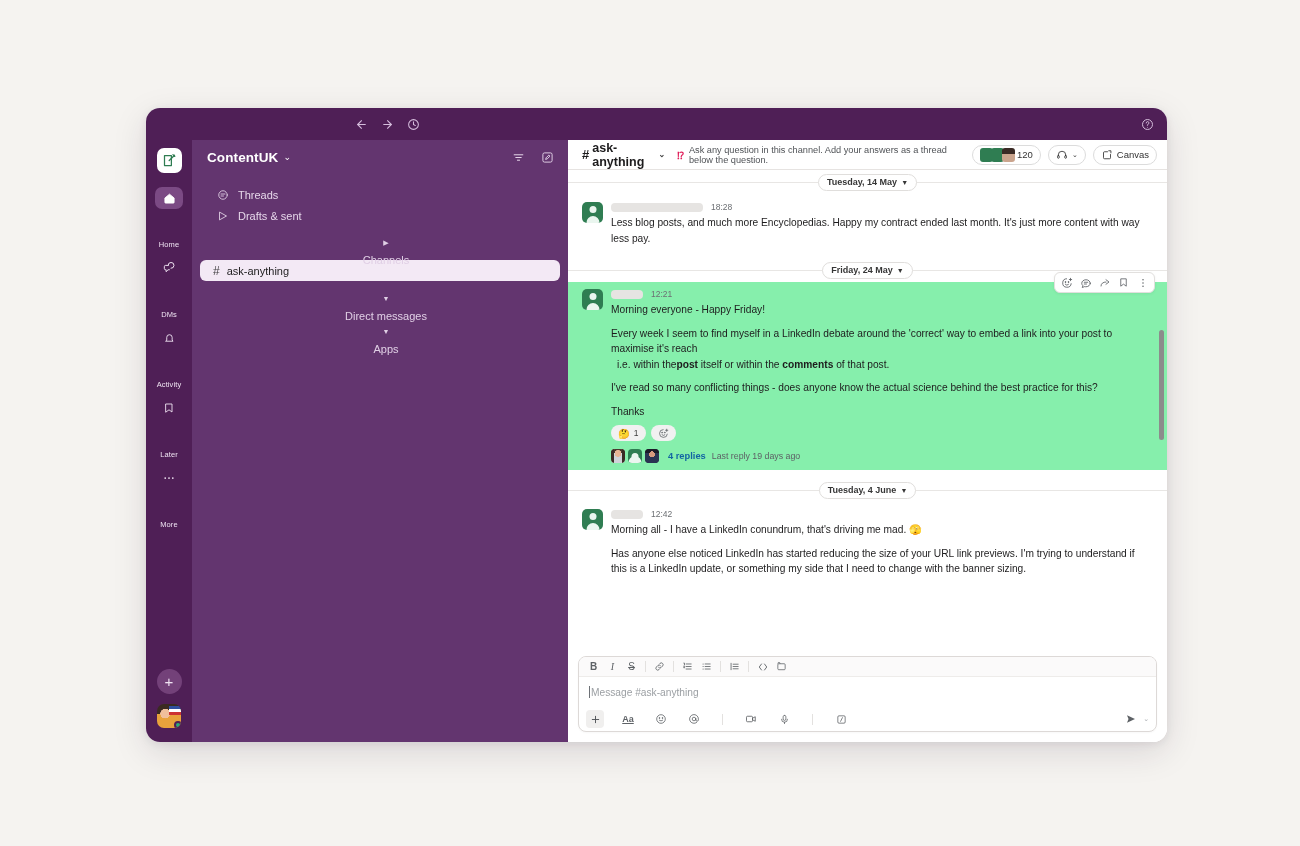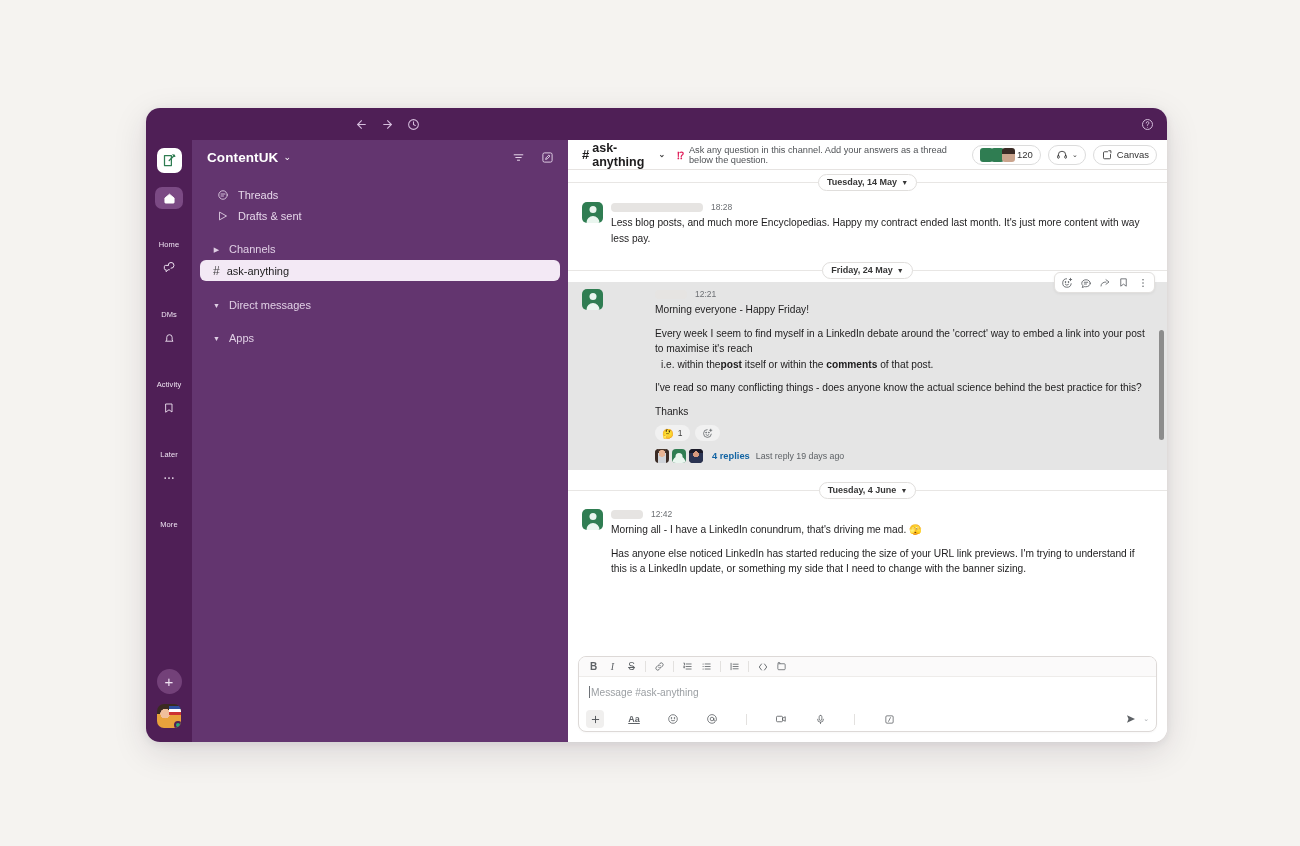--- a/index.html
+++ b/index.html
@@ -99,21 +99,21 @@
 
   .sb-list { padding-top:10px; }
   .sb-row {
     height:21px; display:flex; align-items:center; gap:9px;
     padding-left:16px; margin:0 8px; border-radius:6px; color:#e6d7ea; font-size:11px;
   }
   .sb-row .ic { width:13px; display:flex; align-items:center; justify-content:center; }
   .sb-gap { height:13px; }
   .sb-section {
     height:20px; display:flex; align-items:center; gap:8px;
-    padding-left:12px; margin:0 8px; color:#e0cfe5; font-size:11px;
+    padding-left:12px; margin:0 8px; color:#e0cfe5; font-size:11px;flex-direction:column;
   }
   .tri { font-size:7px; line-height:1; color:#e0cfe5; width:9px; text-align:center;}
   .sb-chan {
     height:21px; display:flex; align-items:center; gap:7px;
     margin:1px 8px; padding-left:13px; border-radius:6px;
     color:#e6d7ea; font-size:11px;
   }
   .sb-chan.selected { background:#f3e9f5; color:#1d1c1d; }
   .hash { font-size:12px; opacity:.85; }
 
@@ -147,21 +147,21 @@
   .divider { position:relative; height:24px; display:flex; align-items:center; justify-content:center; }
   .divider .line { position:absolute; left:0; right:0; top:50%; height:1px; background:#e8e6e4; }
   .divider .chip {
     position:relative; background:#fff; border:1px solid #e0dedc; border-radius:12px;
     height:17px; padding:0 8px; display:flex; align-items:center; gap:4px;
     font-size:9px; color:#363636; font-weight:bold;
   }
   .divider .chip .cv { font-size:7px; font-weight:normal; }
 
   .msg { position:relative; display:flex; padding:2px 14px 2px 14px; }
-  .msg.hovered { background:#e5e5e5;gap:44px; }
+  .msg.hovered { background:#86efac; }
   .avatar { width:21px; height:21px; border-radius:5px; flex:0 0 21px; margin-top:2px; overflow:hidden;}
   .av-green { background:#2f7d52; position:relative; }
   .av-green::before{content:"";position:absolute;left:50%;top:4px;transform:translateX(-50%);width:7px;height:7px;border-radius:50%;background:#eaf6ef;}
   .av-green::after{content:"";position:absolute;left:50%;bottom:0;transform:translateX(-50%);width:13px;height:7px;border-radius:7px 7px 0 0;background:#eaf6ef;}
   .av-girl { background:linear-gradient(#e9e5e2 0 100%); position:relative; }
   .av-girl::before{content:"";position:absolute;inset:0;background:
       linear-gradient(90deg,#3a2b24 0 22%,transparent 22% 78%,#3a2b24 78% 100%),
       radial-gradient(circle at 50% 32%, #e7b494 0 28%, transparent 29%),
       linear-gradient(#4a362c 0 26%, #cfd3d8 26% 100%);}
   .av-dark { background:#242838; position:relative; }
@@ -215,21 +215,21 @@
     height:20px; display:flex; align-items:center; gap:2px; padding:0 6px;
     border-bottom:1px solid #eeecea; background:#fbfafa;
   }
   .fbtn { width:17px; height:16px; display:flex; align-items:center; justify-content:center; color:#5e6266; font-size:10px;}
   .fsep { width:1px; height:11px; background:#e3e1df; margin:0 3px; }
   .c-input {
     height:30px; display:flex; align-items:center; padding:0 10px;
     font-size:10.2px; color:#9b9fa3; position:relative;
   }
   .caret { width:1px; height:12px; background:#6d7176; margin-right:1px;}
-  .c-actions { height:24px; display:flex; align-items:center; gap:21px; padding:0 7px; }
+  .c-actions { height:24px; display:flex; align-items:center; gap:15px; padding:0 7px; }
   .cbtn { width:18px; height:18px; display:flex; align-items:center; justify-content:center; color:#5e6266; border-radius:4px;}
   .cbtn.plus { background:#f0efee; }
   .csep { width:1px; height:11px; background:#e3e1df; margin:0 4px; }
   .send-area { margin-left:auto; display:flex; align-items:center; gap:3px; color:#a9adb1;}
   svg { display:block; }
 </style>
 </head>
 <body>
 
 <div class="page">

